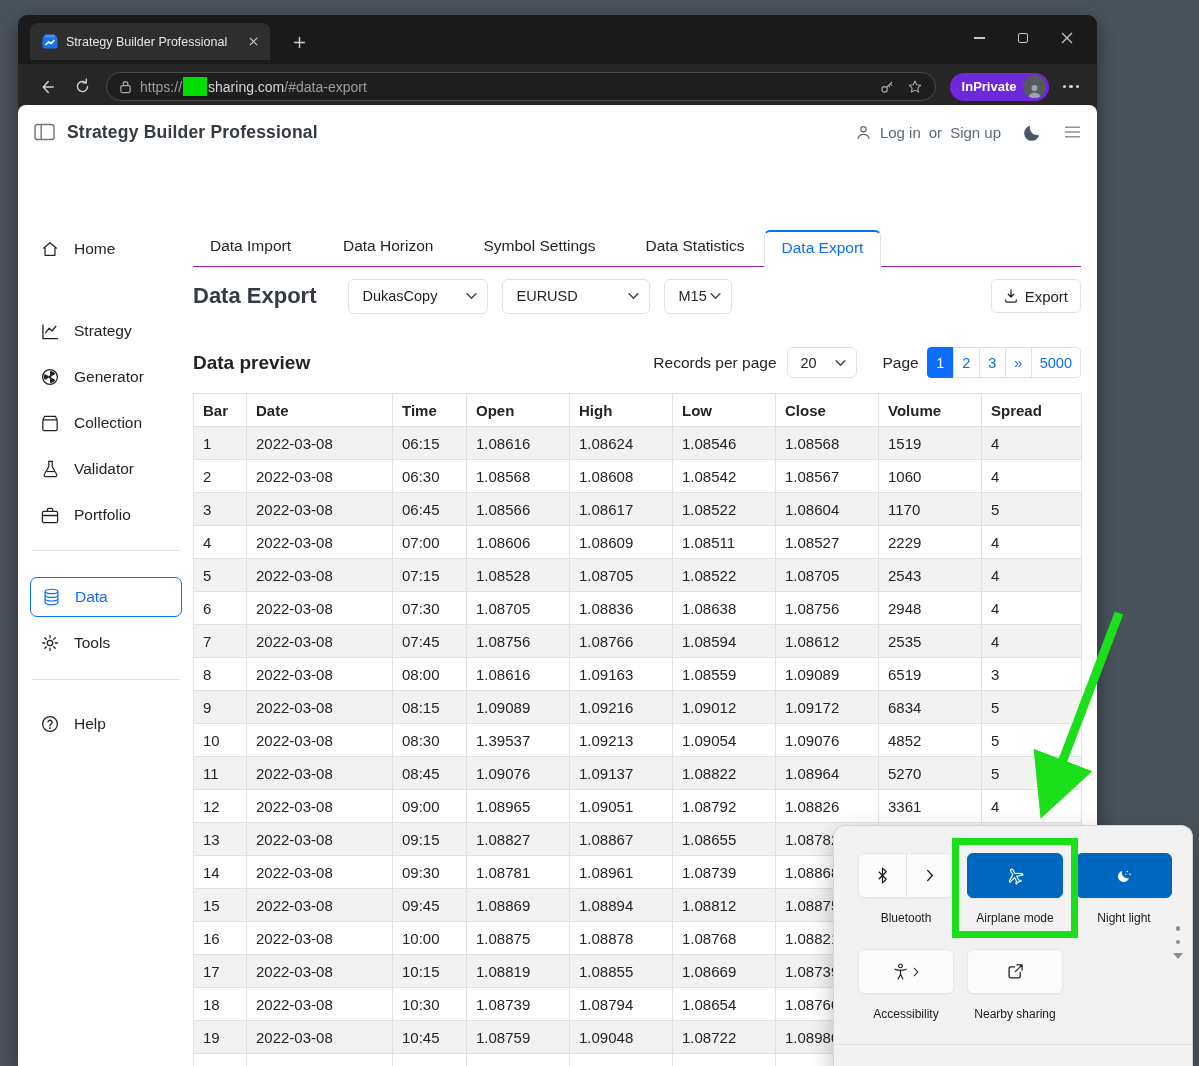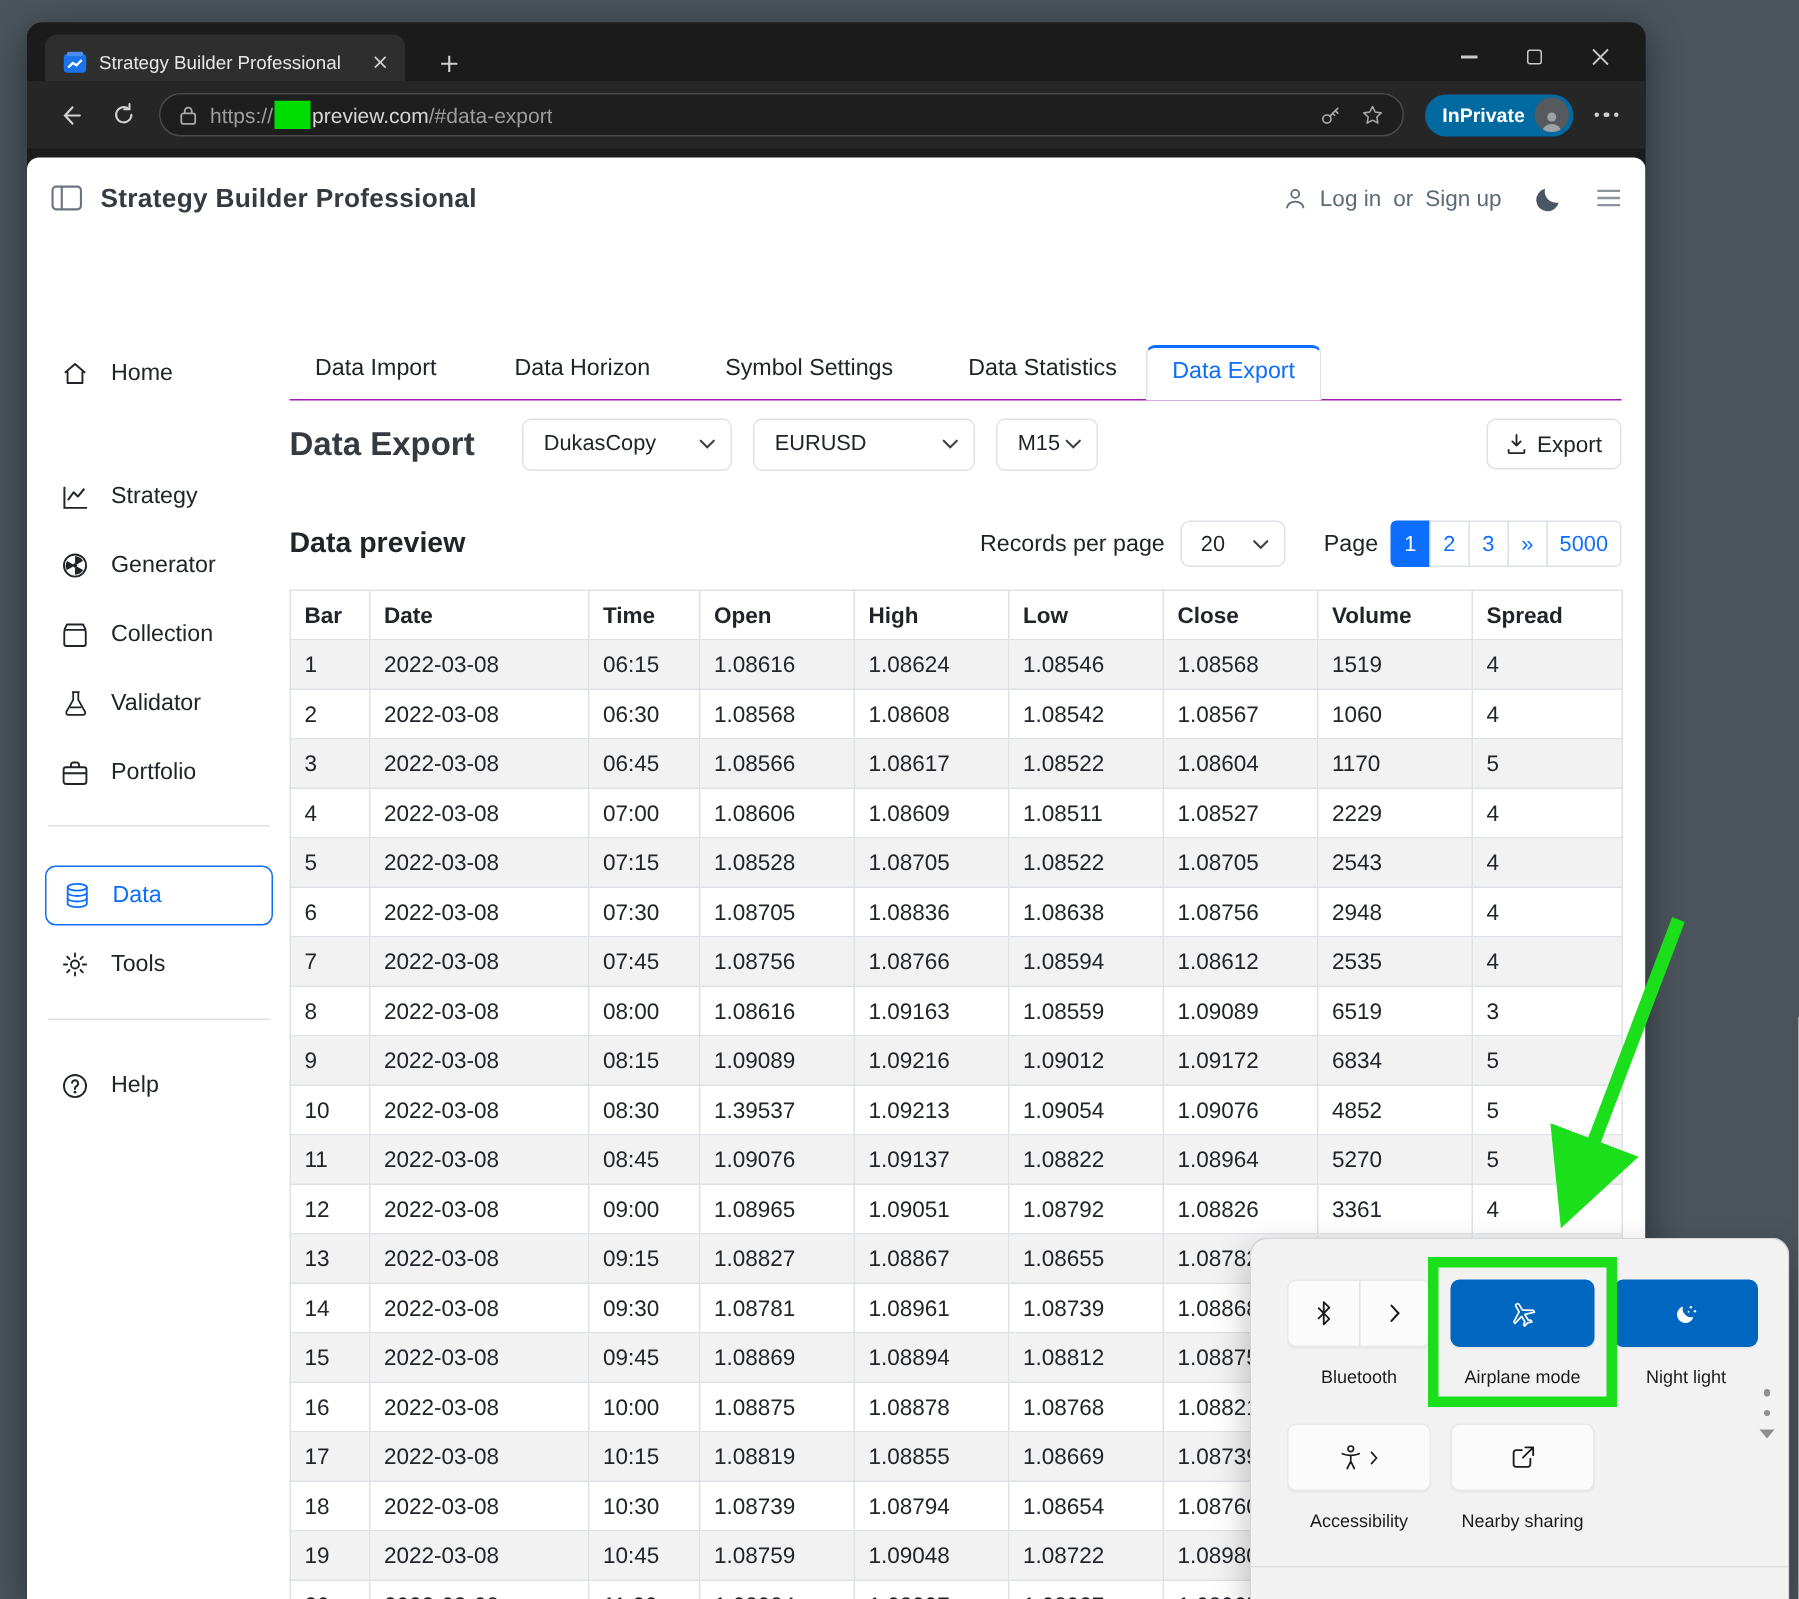--- a/index.html
+++ b/index.html
@@ -26,35 +26,35 @@
   }
   .tab-title { flex:1; color:#e6e6e6; font-size:12.5px; white-space:nowrap; overflow:hidden; }
   .tab-close, .new-tab-btn { width:18px; height:18px; display:flex; align-items:center; justify-content:center; border-radius:4px; }
   .new-tab-btn { position:absolute; left:272px; top:18px; }
   .win-controls { position:absolute; right:8px; top:8px; display:flex; }
   .win-btn { width:44px; height:30px; display:flex; align-items:center; justify-content:center; }
   .wc-min { width:11px; height:1.5px; background:#c8c8c8; }
   .wc-max { width:10px; height:10px; border:1.2px solid #c8c8c8; border-radius:2px; }
 
   .toolbar {
-    position:absolute; left:0; top:39px; width:100%; height:45px; background:#262626;
+    position:absolute; left:0; top:49px; width:100%; height:45px; background:#262626;
     display:flex; align-items:center; padding:0 10px;
   }
   .nav-icon-btn { width:30px; height:30px; display:flex; align-items:center; justify-content:center; margin:0 3px; border-radius:4px; }
   .address-bar {
     flex:1; height:29px; margin:0 8px 0 6px; background:#1e1e1e;
     border:1px solid #4a4a4a; border-radius:15px;
     display:flex; align-items:center; padding:0 12px; min-width:0;
   }
   .url-text { font-size:14px; color:#9d9d9d; margin-left:8px; display:flex; align-items:center; white-space:nowrap; overflow:hidden; }
   .url-domain { color:#d6d6d6; }
   .url-redaction { display:inline-block; width:24px; height:19px; background:#00dd00; margin:0 1px; }
   .addr-spacer { flex:1; }
   .inprivate-pill {
-    height:28px; background:#0369a1; border-radius:14px; display:flex; align-items:center;
+    height:28px; background:#6d28d9; border-radius:14px; display:flex; align-items:center;
     padding:0 3px 0 12px; gap:6px; margin:0 6px;
   }
   .inprivate-label { color:#fff; font-size:13px; font-weight:700; }
   .avatar-circle { width:23px; height:23px; border-radius:50%; background:#56595d; display:flex; align-items:flex-end; justify-content:center; overflow:hidden; }
   .dots3 { display:flex; gap:3px; margin:0 8px; }
   .dots3 i { width:3.5px; height:3.5px; border-radius:50%; background:#cfcfcf; }
 
   
   .site {
     position:absolute; left:0; top:90px; width:1079px; height:961px;
@@ -209,21 +209,21 @@
     <div class="address-bar">
       <span>
         <svg width="13" height="14" viewBox="0 0 14 15">
             <rect x="2" y="6" width="10" height="7.5" rx="1.6" fill="none" stroke="#a9a9a9" stroke-width="1.3"></rect>
             <path d="M4.5 6V4.3A2.5 2.5 0 0 1 9.5 4.3V6" fill="none" stroke="#a9a9a9" stroke-width="1.3"></path>
           </svg>
       </span>
       <span class="url-text">
           <span>https://</span>
           <span class="url-redaction"></span>
-          <span class="url-domain">preview.com</span>
+          <span class="url-domain">sharing.com</span>
           <span>/#data-export</span>
         </span>
       <span class="addr-spacer"></span>
       <span style="margin-right:12px;">
         <svg width="16" height="16" viewBox="0 0 20 20">
             <circle cx="7" cy="13" r="3.4" fill="none" stroke="#a9a9a9" stroke-width="1.4"></circle>
             <path d="M9.5 10.5L16 4M14 6l2 2M11.8 8.2l1.6 1.6" stroke="#a9a9a9" stroke-width="1.4" fill="none" stroke-linecap="round"></path>
           </svg>
       </span>
       <span>

